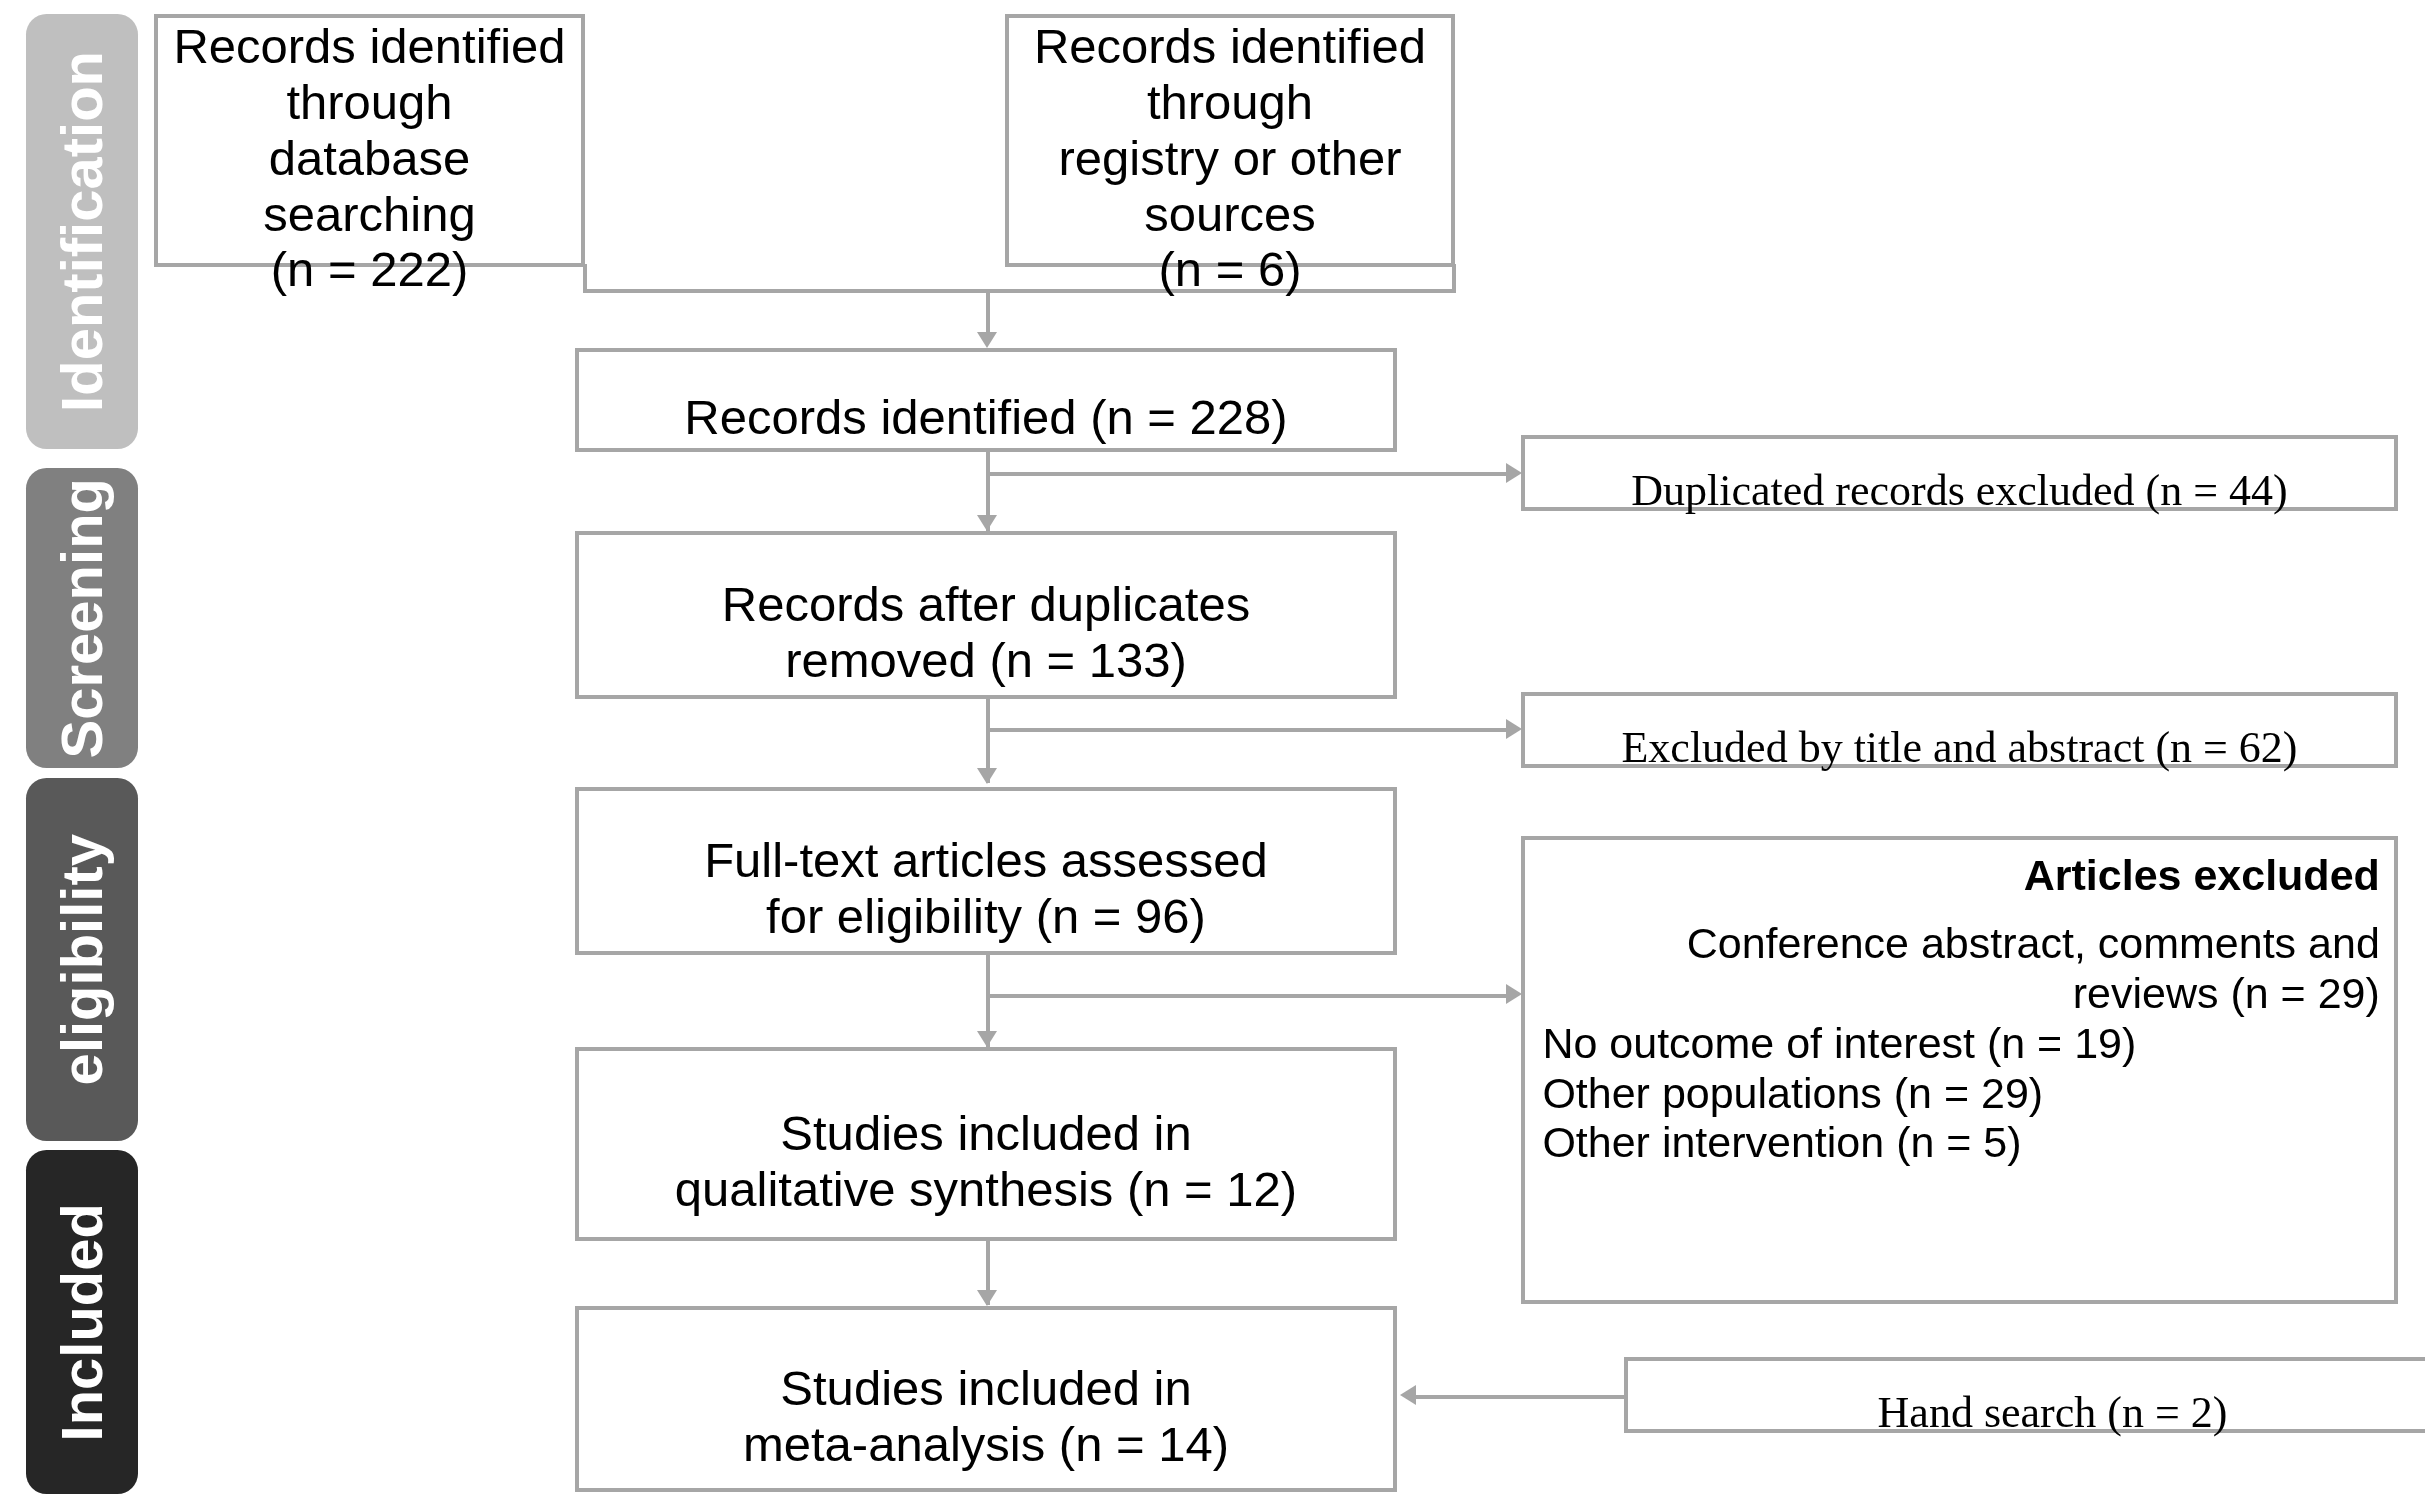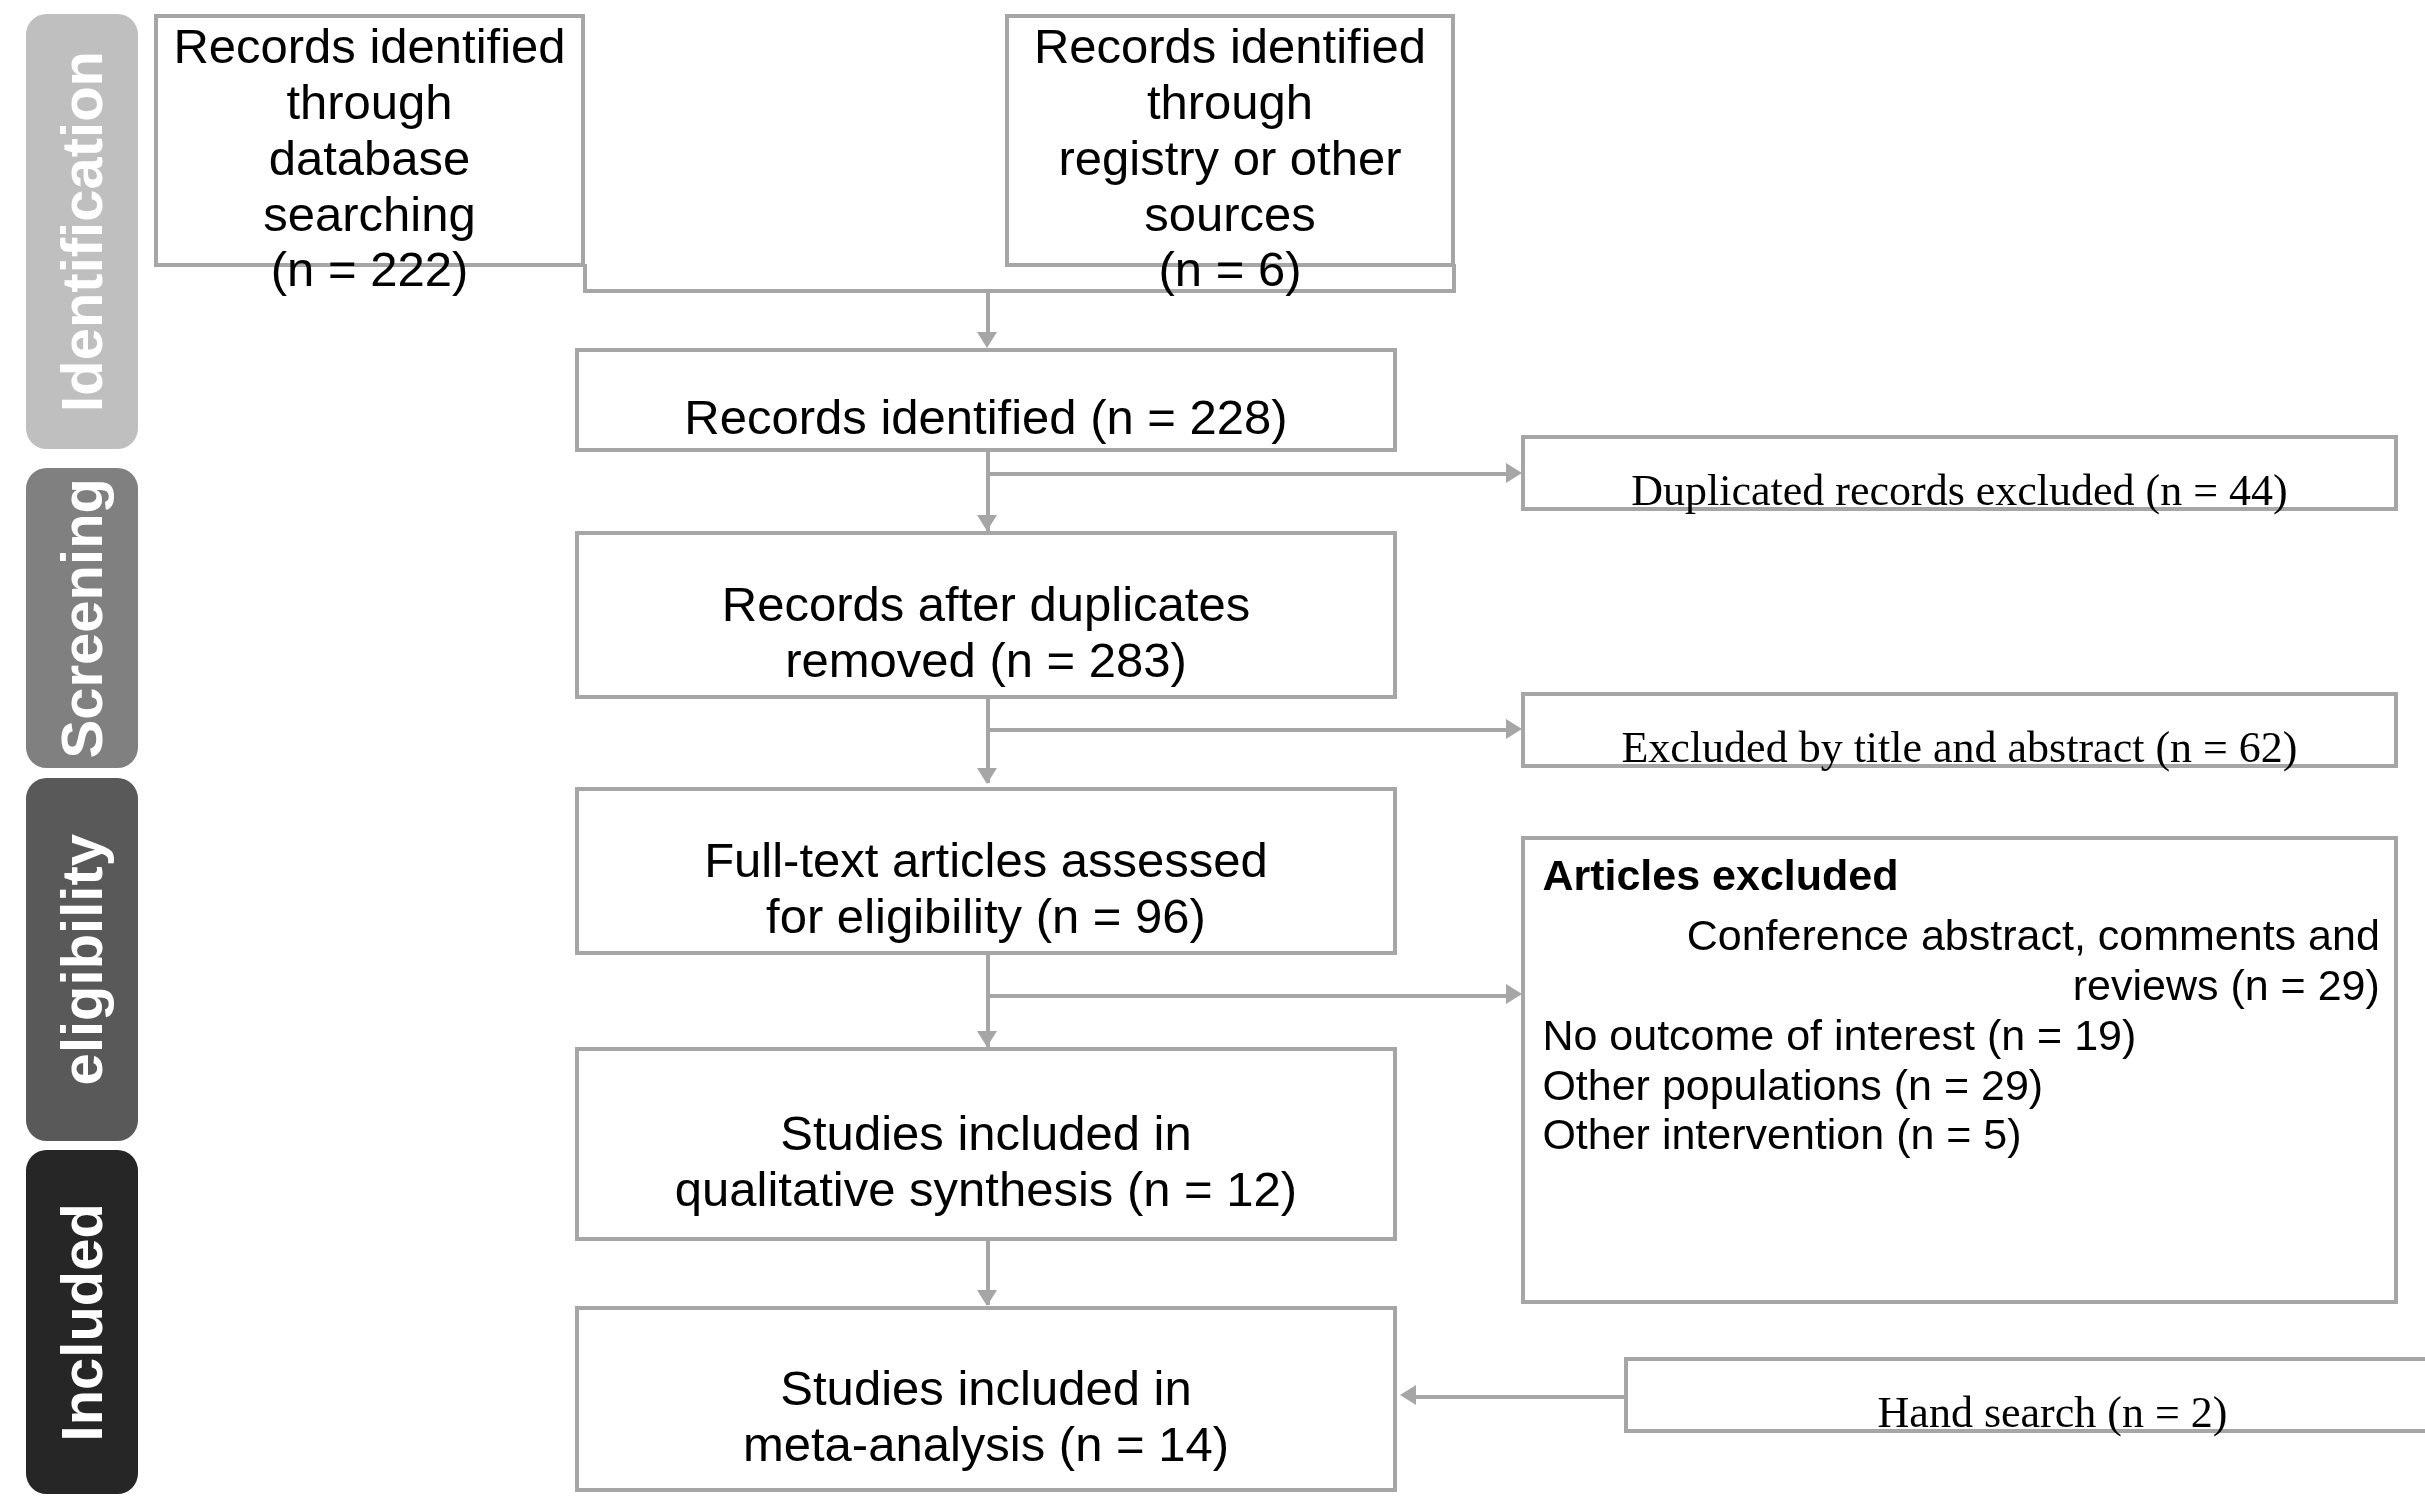--- a/index.html
+++ b/index.html
@@ -64,21 +64,22 @@
   .fbox.detail{
     display:block;
     text-align:left;
     padding:11px 14.2px 8px 17.4px;
   }
   .detail .detail-title{
     font-size:43px;
     font-weight:bold;
     line-height:1.16;
     display:block;
-    margin-bottom:10px;
+    margin-bottom:18px;
+    text-align:right;
   }
   .detail .detail-line{
     font-size:43px;
     line-height:1.16;
     display:block;
     padding-left:0px;
     text-indent:0px;
   }
   .detail .detail-line.wrap{
     padding-left:46px;
@@ -184,21 +185,21 @@
   <div class="fbox" style="left:575px; top:348px; width:822px; height:104px;">
     <span class="fbox-text">Records identified (n = 228)</span>
   </div>
 
   <div class="fbox small" style="left:1521px; top:435px; width:877px; height:76px;">
     <span class="fbox-text">Duplicated records excluded (n = 44)</span>
   </div>
 
   <div class="fbox" style="left:575px; top:531px; width:822px; height:168px;">
     <span class="fbox-text">Records after duplicates
-removed (n = 283)</span>
+removed (n = 133)</span>
   </div>
 
   <div class="fbox small" style="left:1521px; top:692px; width:877px; height:76px;">
     <span class="fbox-text">Excluded by title and abstract (n = 62)</span>
   </div>
 
   <div class="fbox" style="left:575px; top:787px; width:822px; height:168px;">
     <span class="fbox-text">Full-text articles assessed
 for eligibility (n = 96)</span>
   </div>

